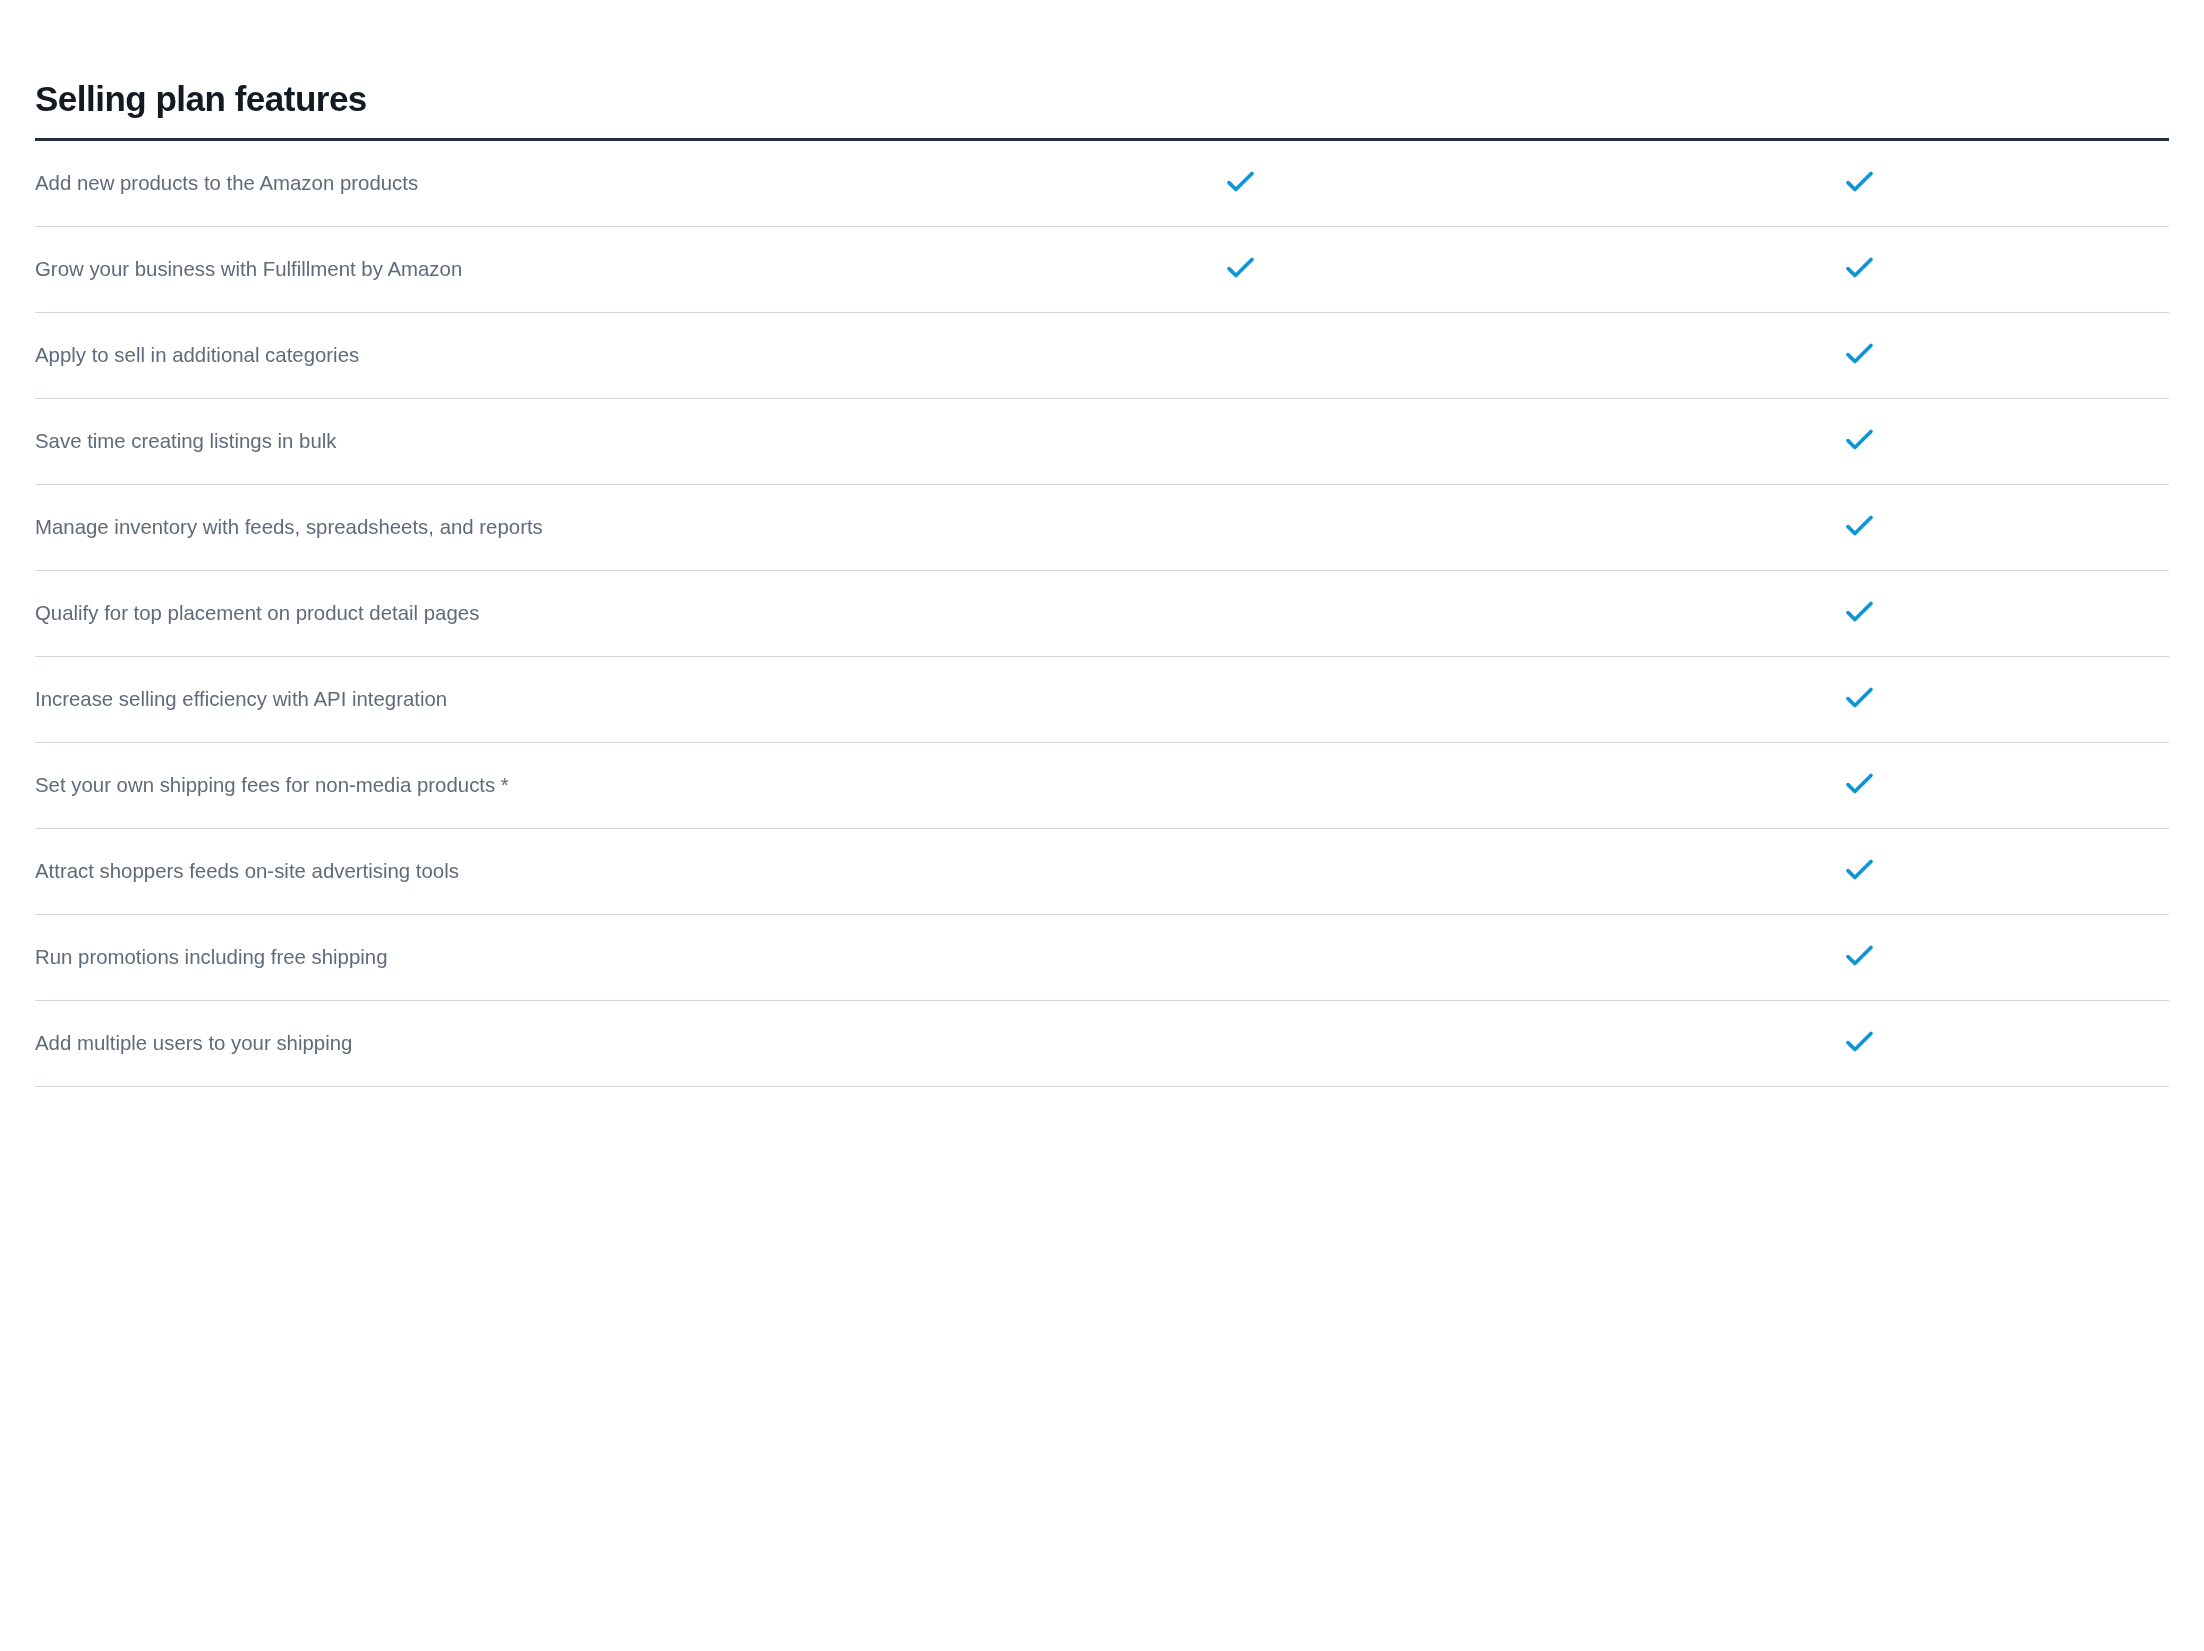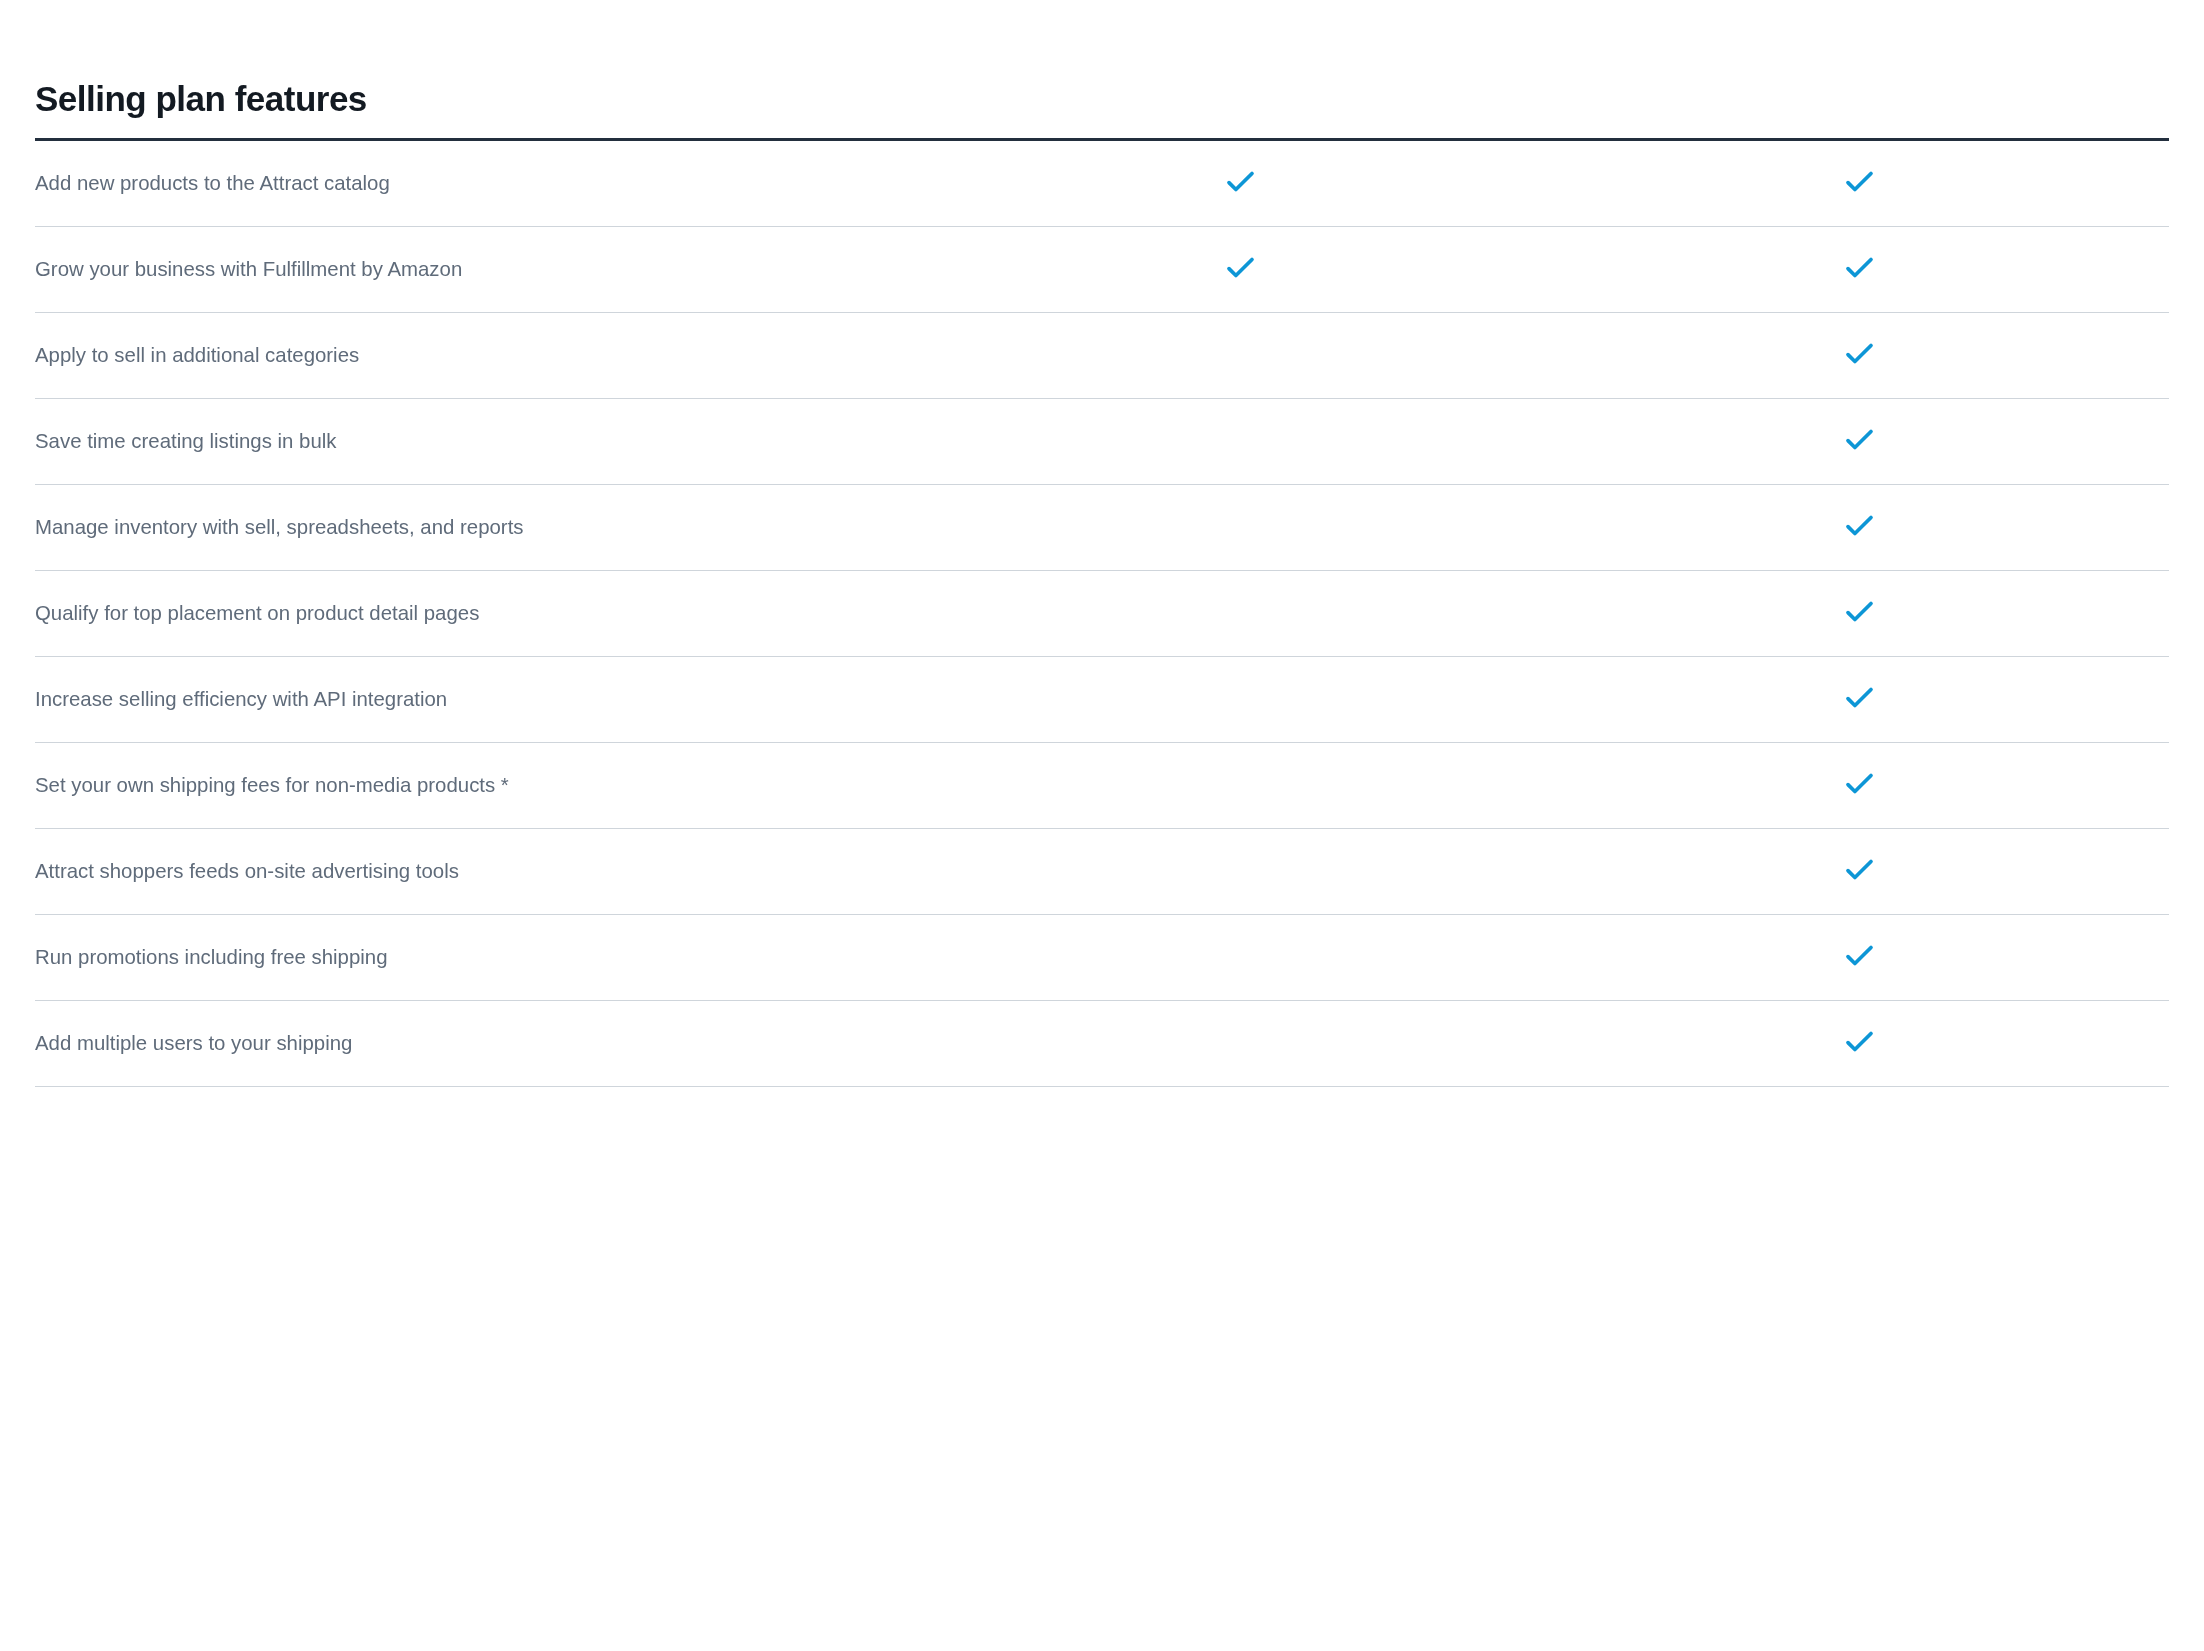--- a/index.html
+++ b/index.html
@@ -57,21 +57,21 @@
     }
   </style>
 </head>
 <body>
 
 <h2 class="section-title">Selling plan features</h2>
 
 <table class="features-table">
   <tbody id="features-tbody">
       <tr>
-        <td class="feature-label">Add new products to the Attract catalog</td>
+        <td class="feature-label">Add new products to the Amazon products</td>
         <td class="check-cell"><span class="check-icon"><svg viewBox="0 0 24 20" fill="none" stroke="currentColor" stroke-width="3.2" stroke-linecap="round" stroke-linejoin="round">
               <polyline points="2,11 8,17 22,3"></polyline>
             </svg></span></td>
         <td class="check-cell"><span class="check-icon"><svg viewBox="0 0 24 20" fill="none" stroke="currentColor" stroke-width="3.2" stroke-linecap="round" stroke-linejoin="round">
               <polyline points="2,11 8,17 22,3"></polyline>
             </svg></span></td>
       </tr>
       <tr>
         <td class="feature-label">Grow your business with Fulfillment by Amazon</td>
         <td class="check-cell"><span class="check-icon"><svg viewBox="0 0 24 20" fill="none" stroke="currentColor" stroke-width="3.2" stroke-linecap="round" stroke-linejoin="round">
@@ -89,21 +89,21 @@
             </svg></span></td>
       </tr>
       <tr>
         <td class="feature-label">Save time creating listings in bulk</td>
         <td class="check-cell"></td>
         <td class="check-cell"><span class="check-icon"><svg viewBox="0 0 24 20" fill="none" stroke="currentColor" stroke-width="3.2" stroke-linecap="round" stroke-linejoin="round">
               <polyline points="2,11 8,17 22,3"></polyline>
             </svg></span></td>
       </tr>
       <tr>
-        <td class="feature-label">Manage inventory with sell, spreadsheets, and reports</td>
+        <td class="feature-label">Manage inventory with feeds, spreadsheets, and reports</td>
         <td class="check-cell"></td>
         <td class="check-cell"><span class="check-icon"><svg viewBox="0 0 24 20" fill="none" stroke="currentColor" stroke-width="3.2" stroke-linecap="round" stroke-linejoin="round">
               <polyline points="2,11 8,17 22,3"></polyline>
             </svg></span></td>
       </tr>
       <tr>
         <td class="feature-label">Qualify for top placement on product detail pages</td>
         <td class="check-cell"></td>
         <td class="check-cell"><span class="check-icon"><svg viewBox="0 0 24 20" fill="none" stroke="currentColor" stroke-width="3.2" stroke-linecap="round" stroke-linejoin="round">
               <polyline points="2,11 8,17 22,3"></polyline>

